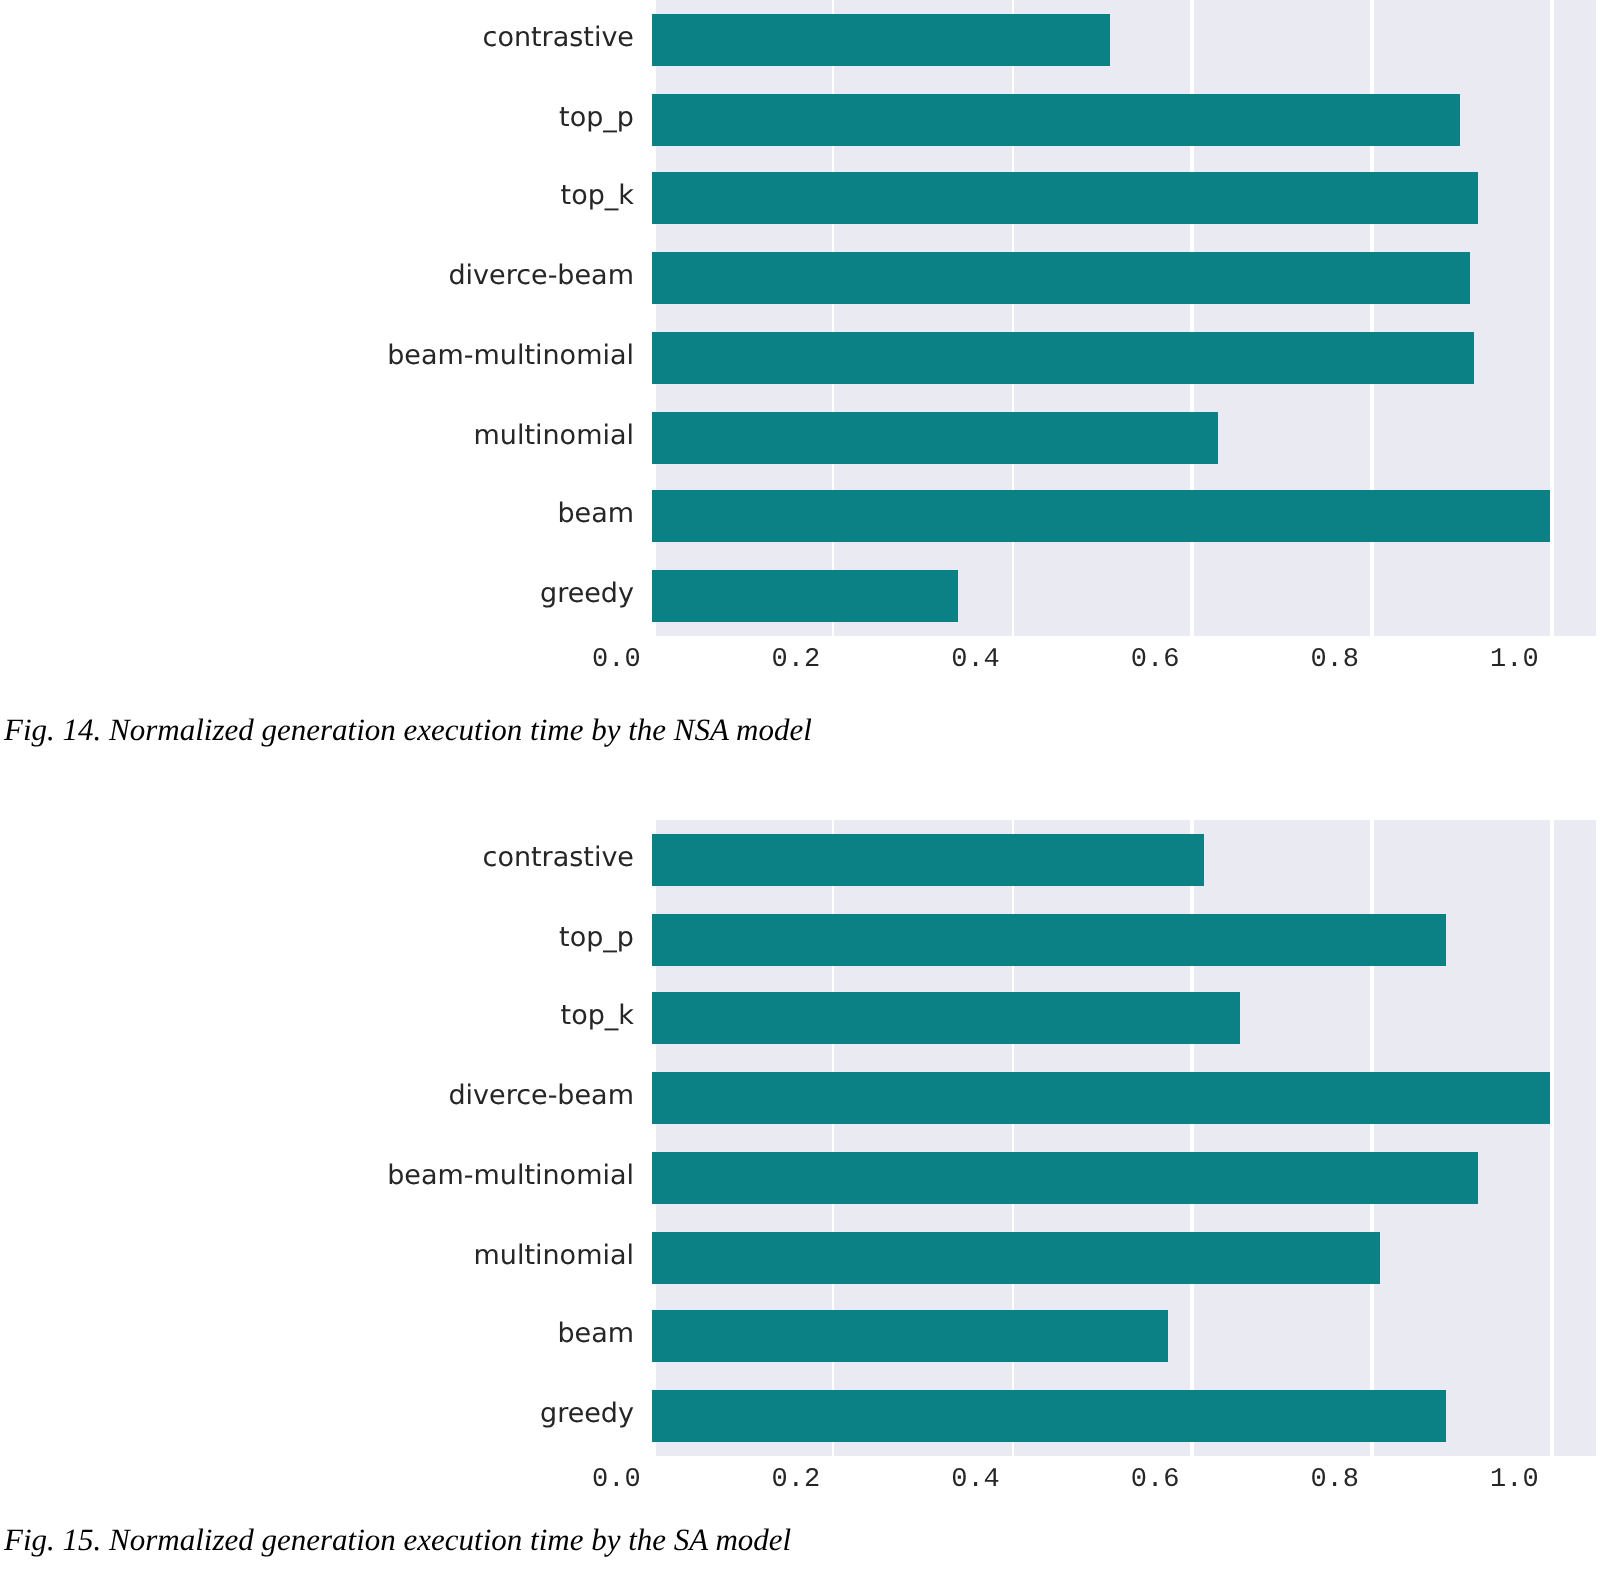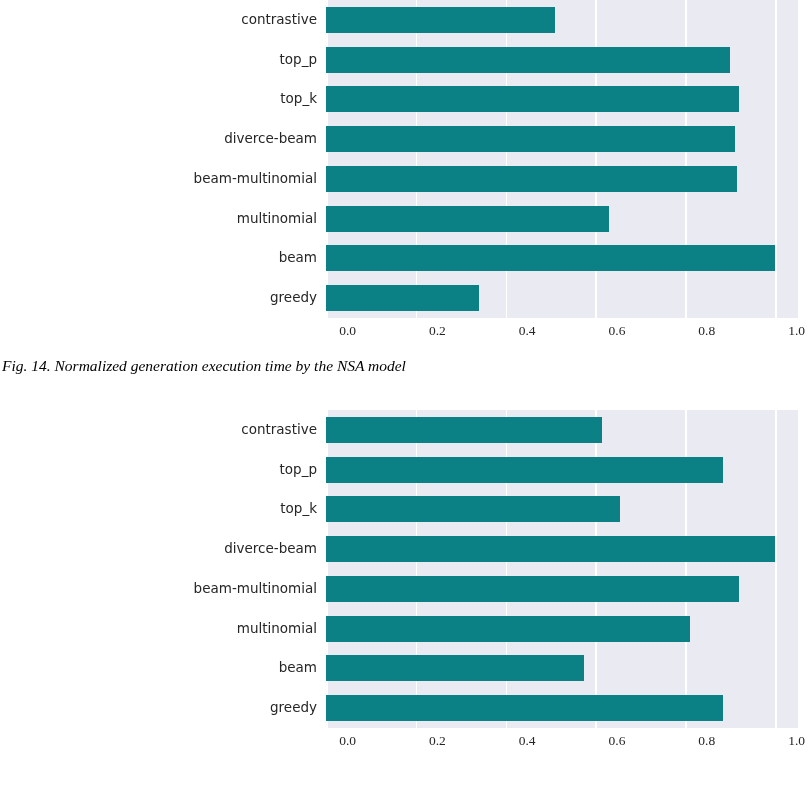--- a/index.html
+++ b/index.html
@@ -61,22 +61,22 @@
     text-align: right;
     font-family: "DejaVu Sans", sans-serif;
     font-size: 13.5px;
     color: #262626;
     line-height: 1;
     white-space: nowrap;
   }
 
   .xtick {
     position: absolute;
-    text-align: right;
-    font-family: Liberation Serif, serif;
+    text-align: left;
+    font-family: Liberation Mono, monospace;
     font-size: 13.5px;
     color: #262626;
     line-height: 1;
     white-space: nowrap;
   }
 
   .caption {
     position: absolute;
     left: 2px;
     font-family: "Liberation Serif", serif;
@@ -191,13 +191,14 @@
       </div>
     <div id="xticks-1">
         <div class="xtick" style="left: 296px; width: 60px; top: 324px;">0.0</div>
         <div class="xtick" style="left: 385.8px; width: 60px; top: 324px;">0.2</div>
         <div class="xtick" style="left: 475.6px; width: 60px; top: 324px;">0.4</div>
         <div class="xtick" style="left: 565.4px; width: 60px; top: 324px;">0.6</div>
         <div class="xtick" style="left: 655.2px; width: 60px; top: 324px;">0.8</div>
         <div class="xtick" style="left: 745px; width: 60px; top: 324px;">1.0</div>
       </div>
   </div>
+  <div class="caption" style="top:352px;">Fig. 15. Normalized generation execution time by the SA model</div>
 </div>
 
 </body></html>

